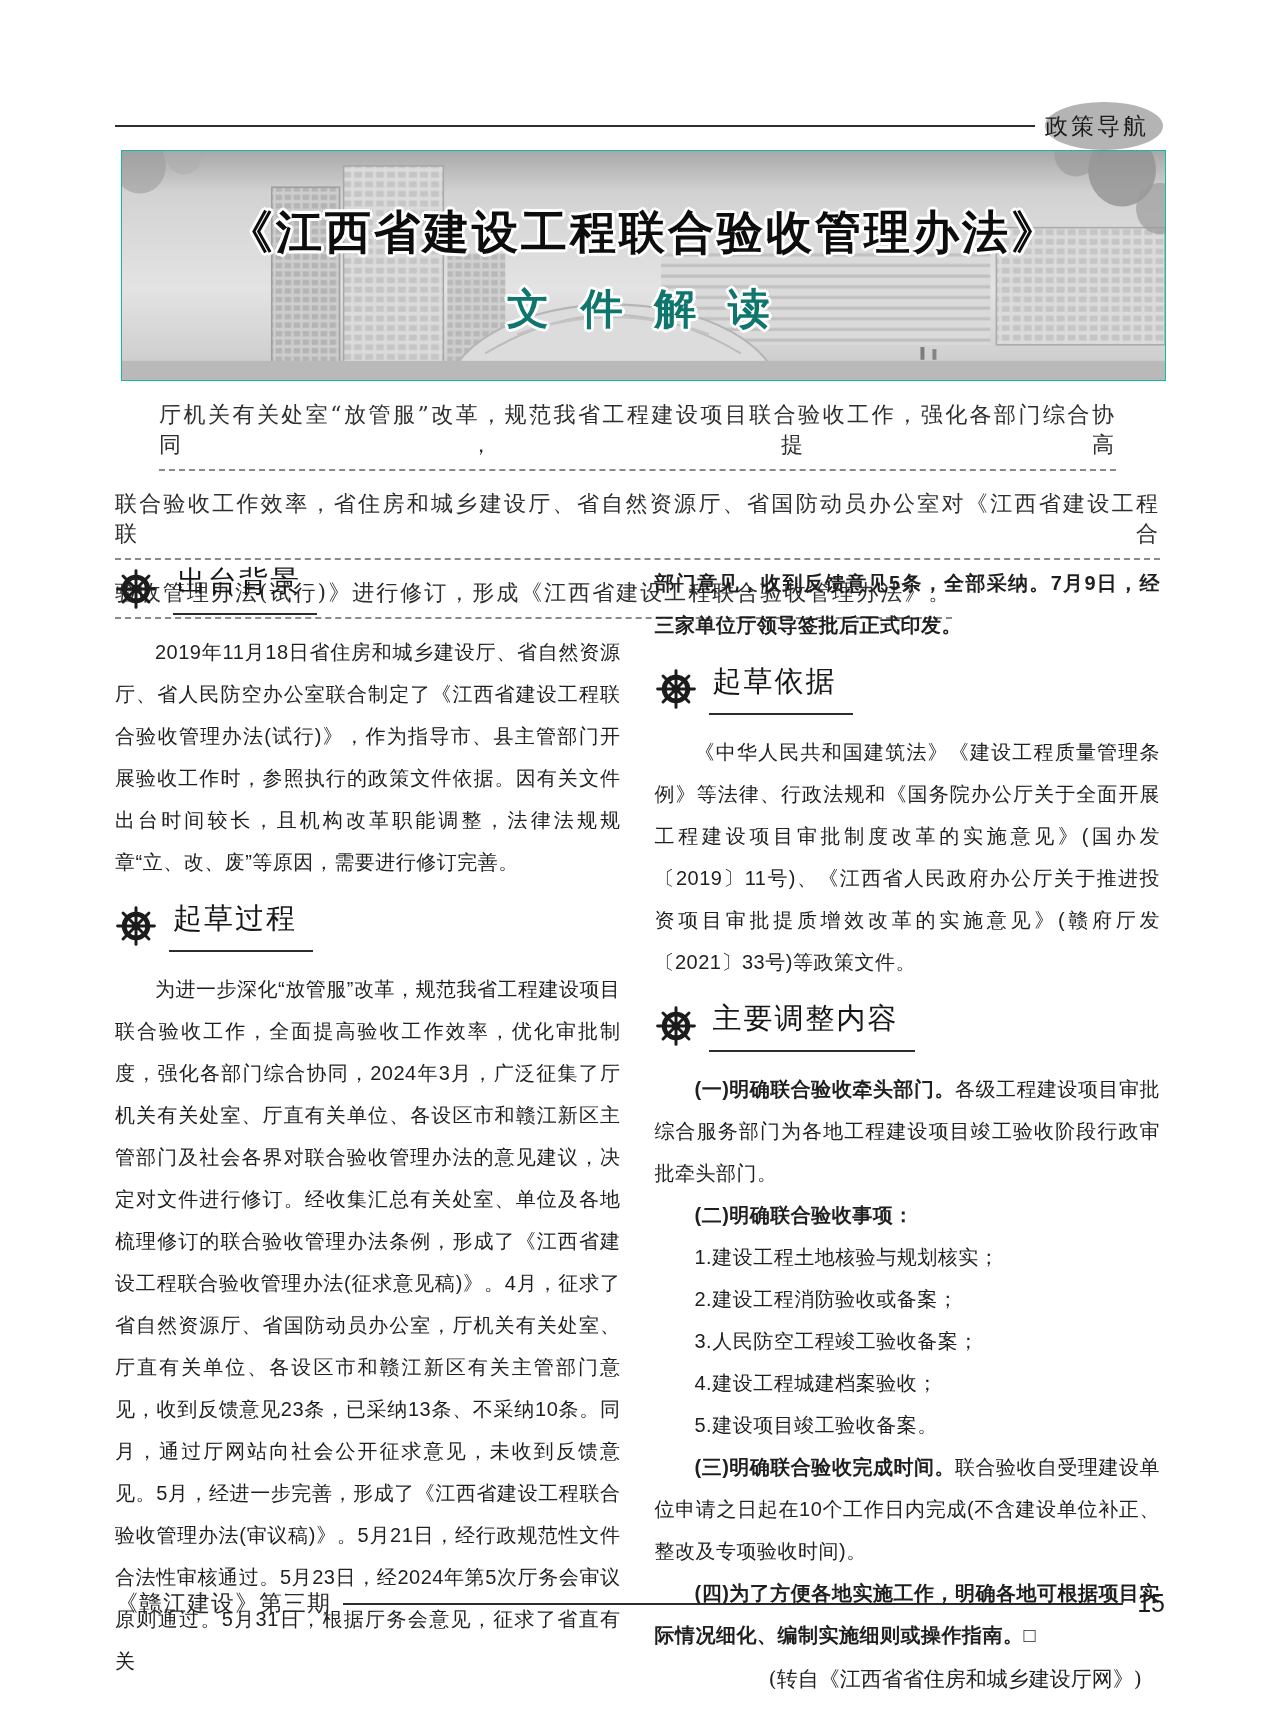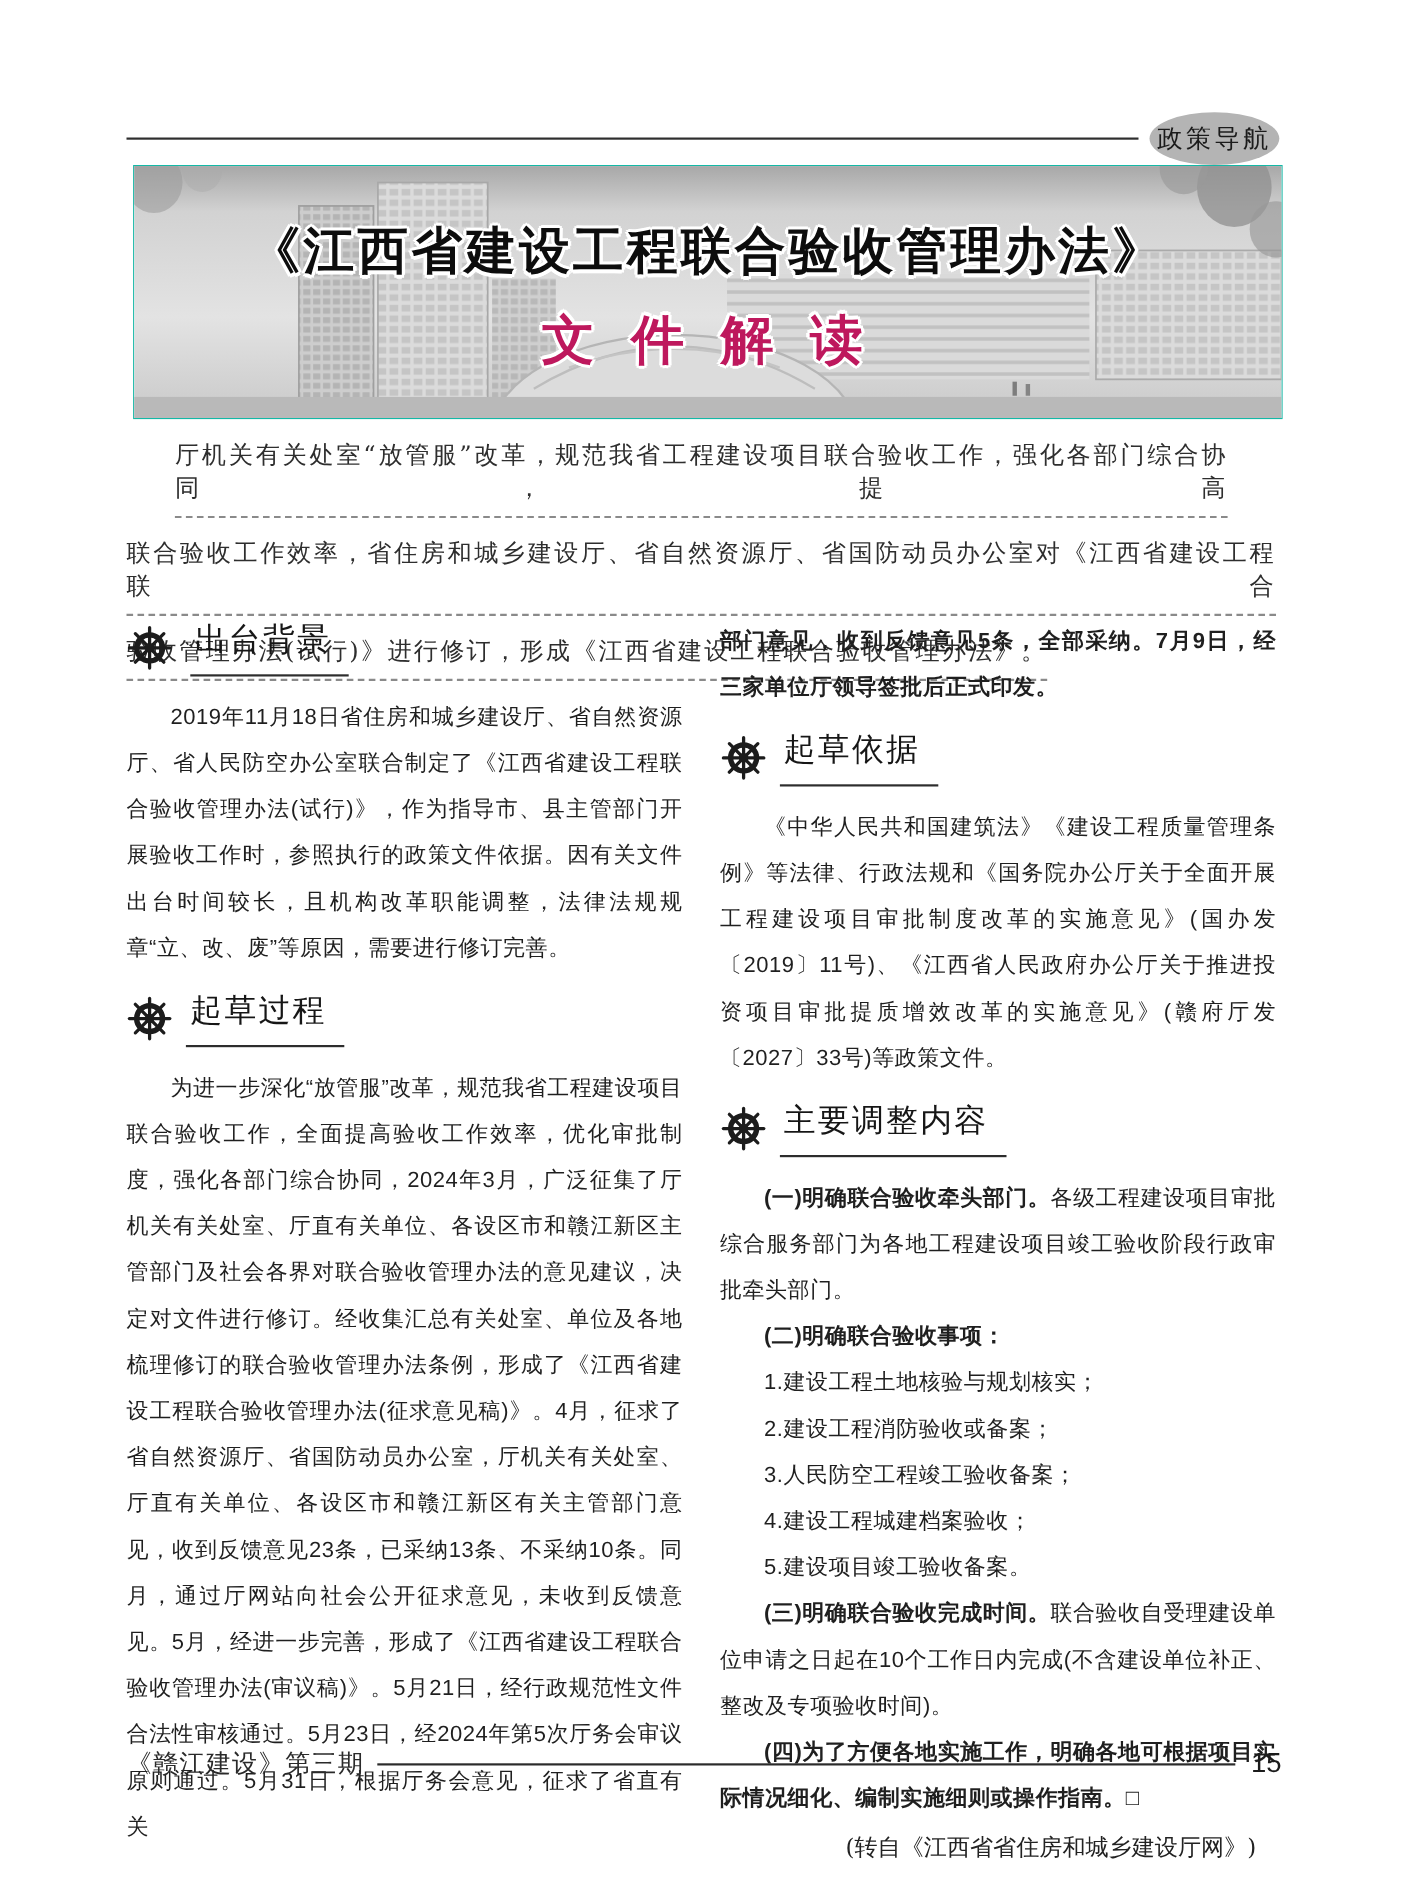--- a/index.html
+++ b/index.html
@@ -2,30 +2,30 @@
 <html><head>
 <meta charset="utf-8">
 <style>
   html,body{margin:0;padding:0;background:#ffffff;}
   body{width:1275px;height:1718px;position:relative;font-family:"Liberation Sans",sans-serif;color:#1f1f1f;}
   .page{position:absolute;inset:0;overflow:hidden;}
 
   
   .top-row{position:absolute;top:102px;left:115px;right:112px;height:48px;display:flex;align-items:center;}
   .top-line{flex:1;border-top:2px solid #2e2e2e;margin-right:10px;}
-  .badge{width:118px;height:48px;border-radius:50%;background:#b4b4b4;display:flex;align-items:center;justify-content:center;}
+  .badge{width:118px;height:48px;border-radius:50%;background:#b4b4b4;display:flex;align-items:center;justify-content:flex-start;}
   .badge span{font-family:"DejaVu Serif",serif;font-size:23px;letter-spacing:3px;color:#1b1b1b;}
 
   
   .hero{position:absolute;top:150px;left:121px;width:1045px;height:231px;border:1px solid #14b8a6;box-sizing:border-box;}
   .hero-art{position:absolute;inset:0;width:100%;height:100%;}
   .hero-titles{position:absolute;inset:0;display:flex;flex-direction:column;align-items:center;justify-content:center;padding-top:8px;gap:17px;}
   .hero-title{font-size:46px;font-weight:900;letter-spacing:3px;color:#0d0d0d;
     text-shadow:-3px 0 0 #fff,3px 0 0 #fff,0 -3px 0 #fff,0 3px 0 #fff,-2px -2px 0 #fff,2px -2px 0 #fff,-2px 2px 0 #fff,2px 2px 0 #fff;}
-  .hero-subtitle{font-size:48px;font-weight:900;letter-spacing:10px;color:#be185d;
+  .hero-subtitle{font-size:42px;font-weight:900;letter-spacing:10px;color:#0f766e;
     text-shadow:-3px 0 0 #fff,3px 0 0 #fff,0 -3px 0 #fff,0 3px 0 #fff,-2px -2px 0 #fff,2px -2px 0 #fff,-2px 2px 0 #fff,2px 2px 0 #fff;}
 
   
   .intro{position:absolute;top:400px;left:115px;width:1045px;font-family:"DejaVu Serif",serif;font-size:22px;color:#2e2e2e;}
   .intro-line{margin-bottom:18px;}
   .intro-line.indent{padding-left:44px;}
   .dash{display:inline-block;border-bottom:2px dashed #8a8a8a;padding-bottom:9px;letter-spacing:2px;line-height:30px;}
   .intro-line.full .dash{width:100%;box-sizing:border-box;text-align:justify;text-align-last:justify;}
   .intro-line.indent .dash{width:calc(100% - 44px);box-sizing:border-box;text-align:justify;text-align-last:justify;}
 
@@ -183,21 +183,21 @@
                 <line x1="24" y1="24" x2="9.2" y2="9.2" stroke-width="3.4"></line>
               <line x1="24" y1="24" x2="24" y2="3" stroke-width="3.4"></line>
                 <line x1="24" y1="24" x2="38.8" y2="9.2" stroke-width="3.4"></line>
               <circle cx="24" cy="24" r="13.5" fill="none" stroke-width="5.5"></circle>
                 <circle cx="24" cy="24" r="5" fill="#1c1c1c" stroke="none"></circle>
             </g>
           </svg>
         </span>
         <span class="sec-title">起草依据</span>
       </div>
-      <p class="para">《中华人民共和国建筑法》《建设工程质量管理条例》等法律、行政法规和《国务院办公厅关于全面开展工程建设项目审批制度改革的实施意见》(国办发〔2019〕11号)、《江西省人民政府办公厅关于推进投资项目审批提质增效改革的实施意见》(赣府厅发〔2027〕33号)等政策文件。</p>
+      <p class="para">《中华人民共和国建筑法》《建设工程质量管理条例》等法律、行政法规和《国务院办公厅关于全面开展工程建设项目审批制度改革的实施意见》(国办发〔2019〕11号)、《江西省人民政府办公厅关于推进投资项目审批提质增效改革的实施意见》(赣府厅发〔2021〕33号)等政策文件。</p>
 
       <div class="sec-head">
         <span class="helm">
           <svg viewBox="0 0 48 48" width="42" height="42" aria-hidden="true">
             <g stroke="#1c1c1c" stroke-linecap="round">
               <line x1="24" y1="24" x2="45" y2="24" stroke-width="3.4"></line>
                 <line x1="24" y1="24" x2="38.8" y2="38.8" stroke-width="3.4"></line>
               <line x1="24" y1="24" x2="24" y2="45" stroke-width="3.4"></line>
                 <line x1="24" y1="24" x2="9.2" y2="38.8" stroke-width="3.4"></line>
               <line x1="24" y1="24" x2="3" y2="24" stroke-width="3.4"></line>

